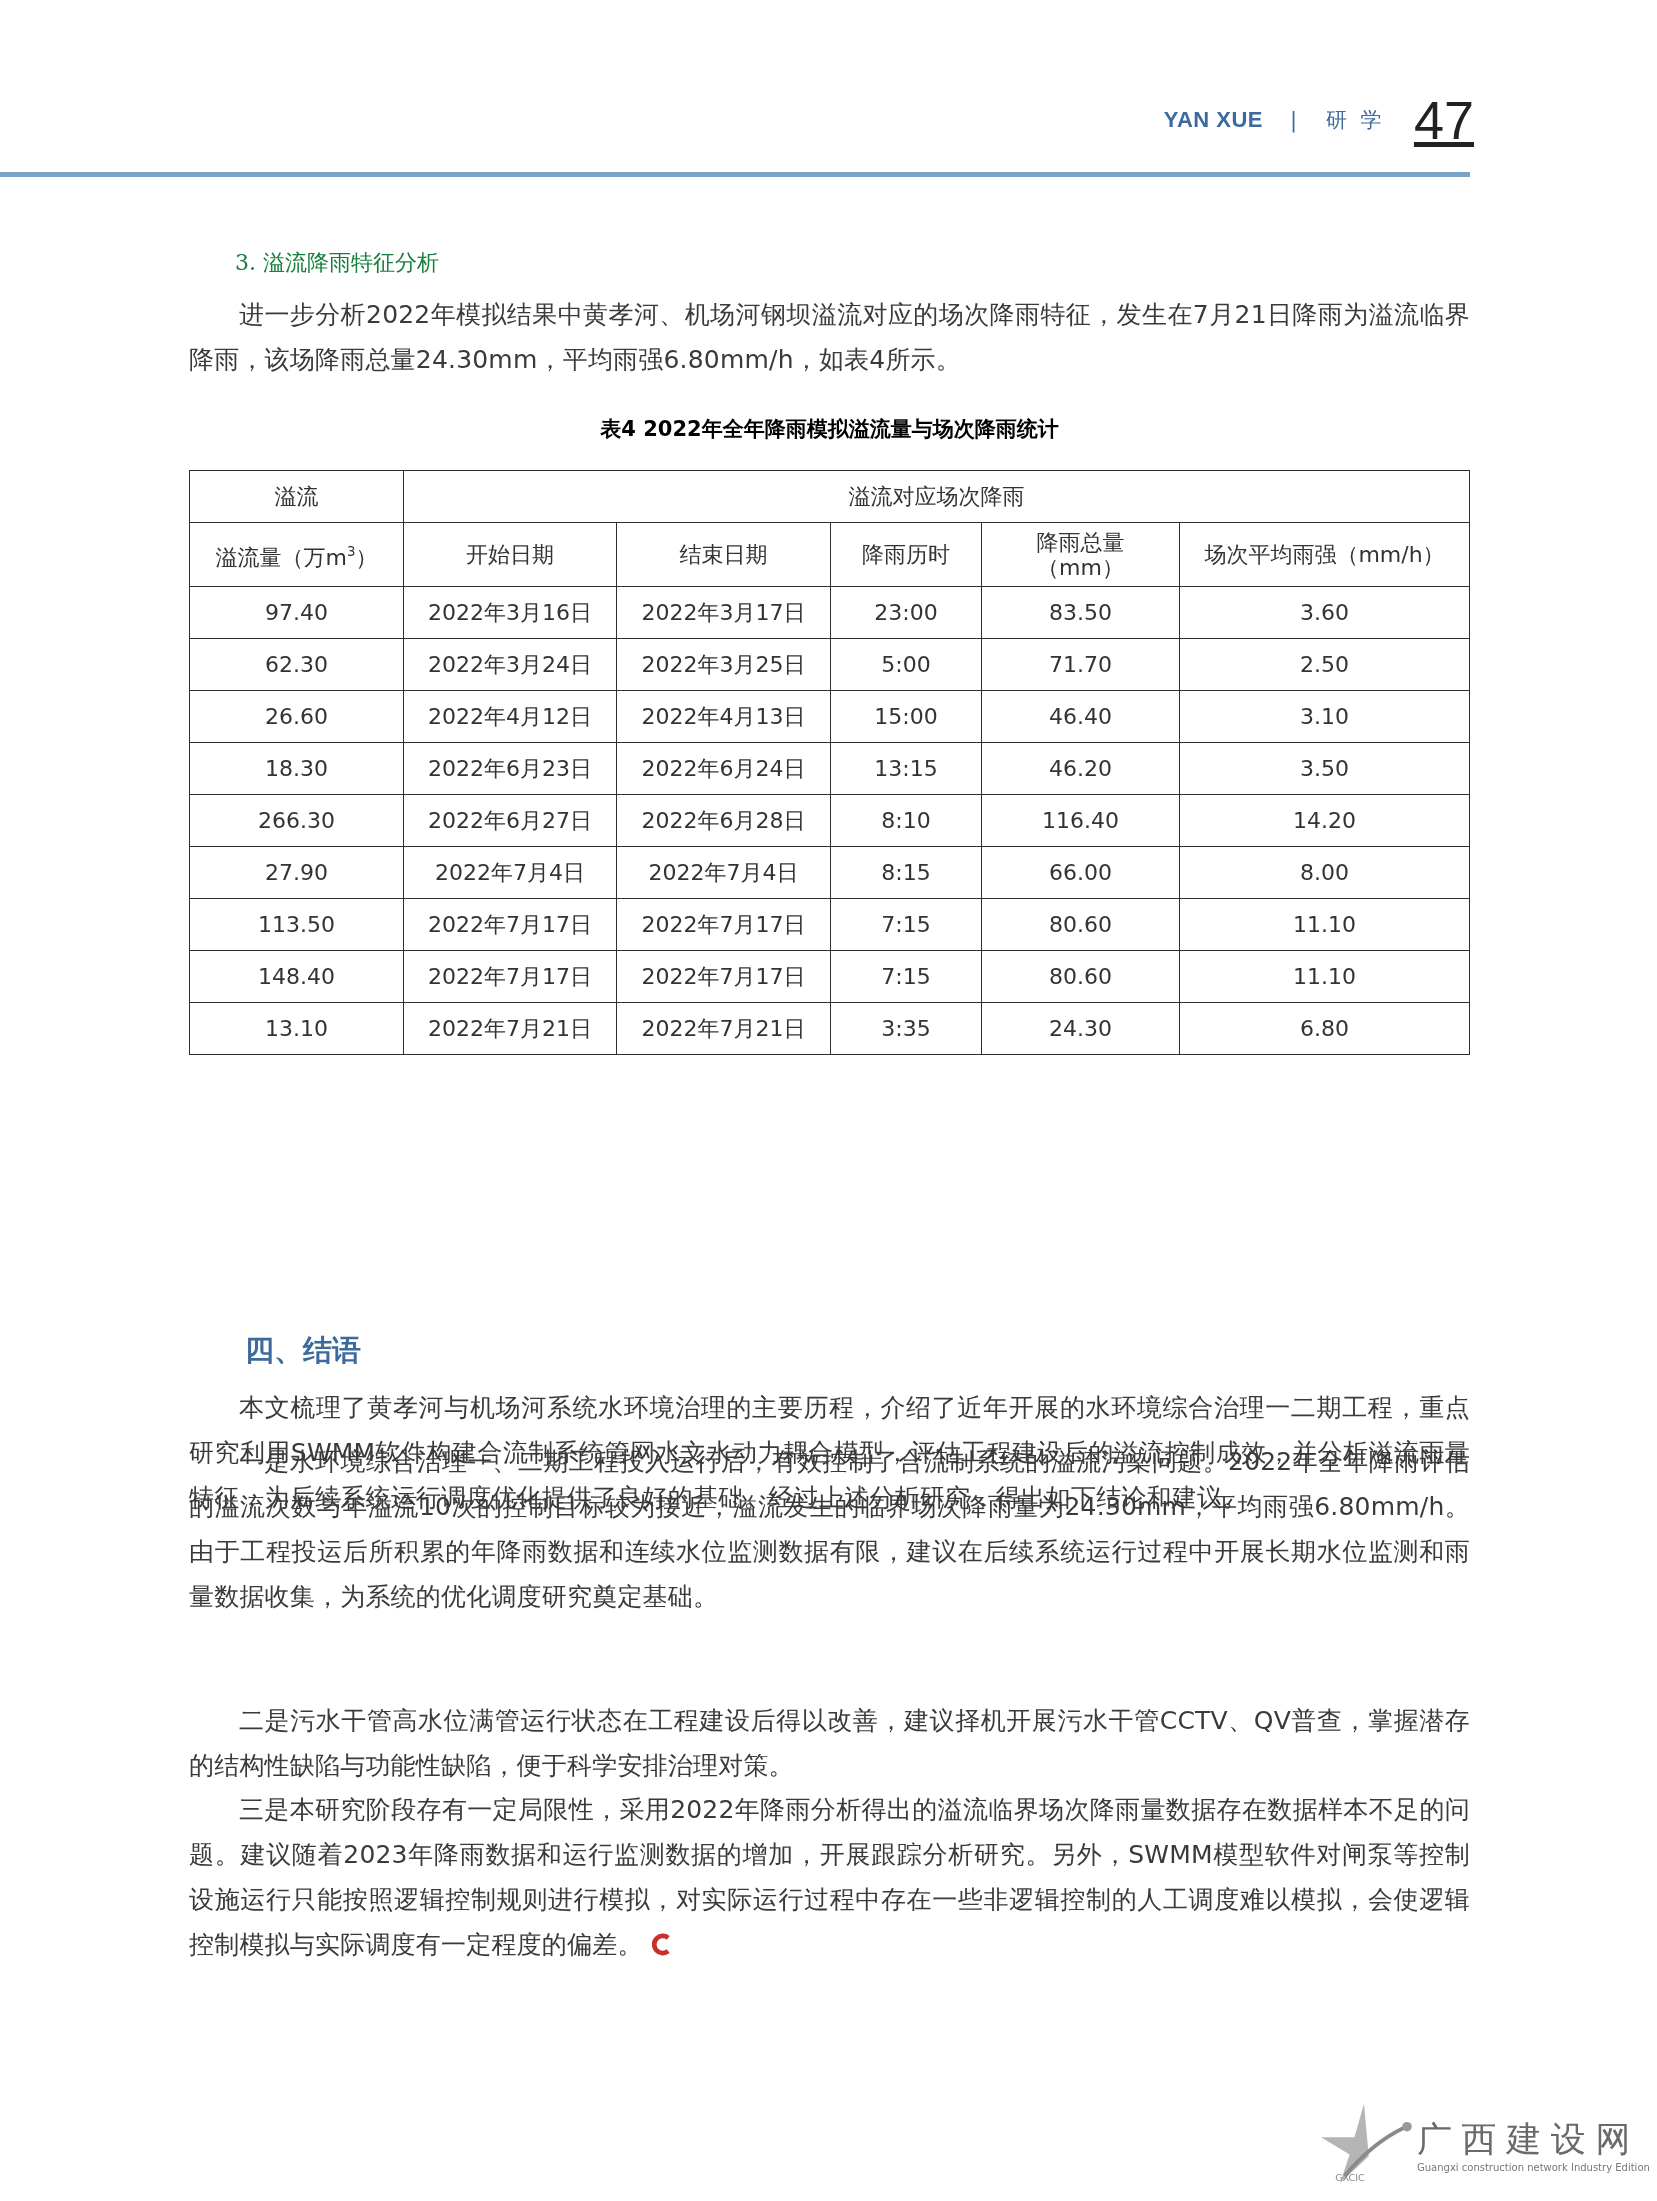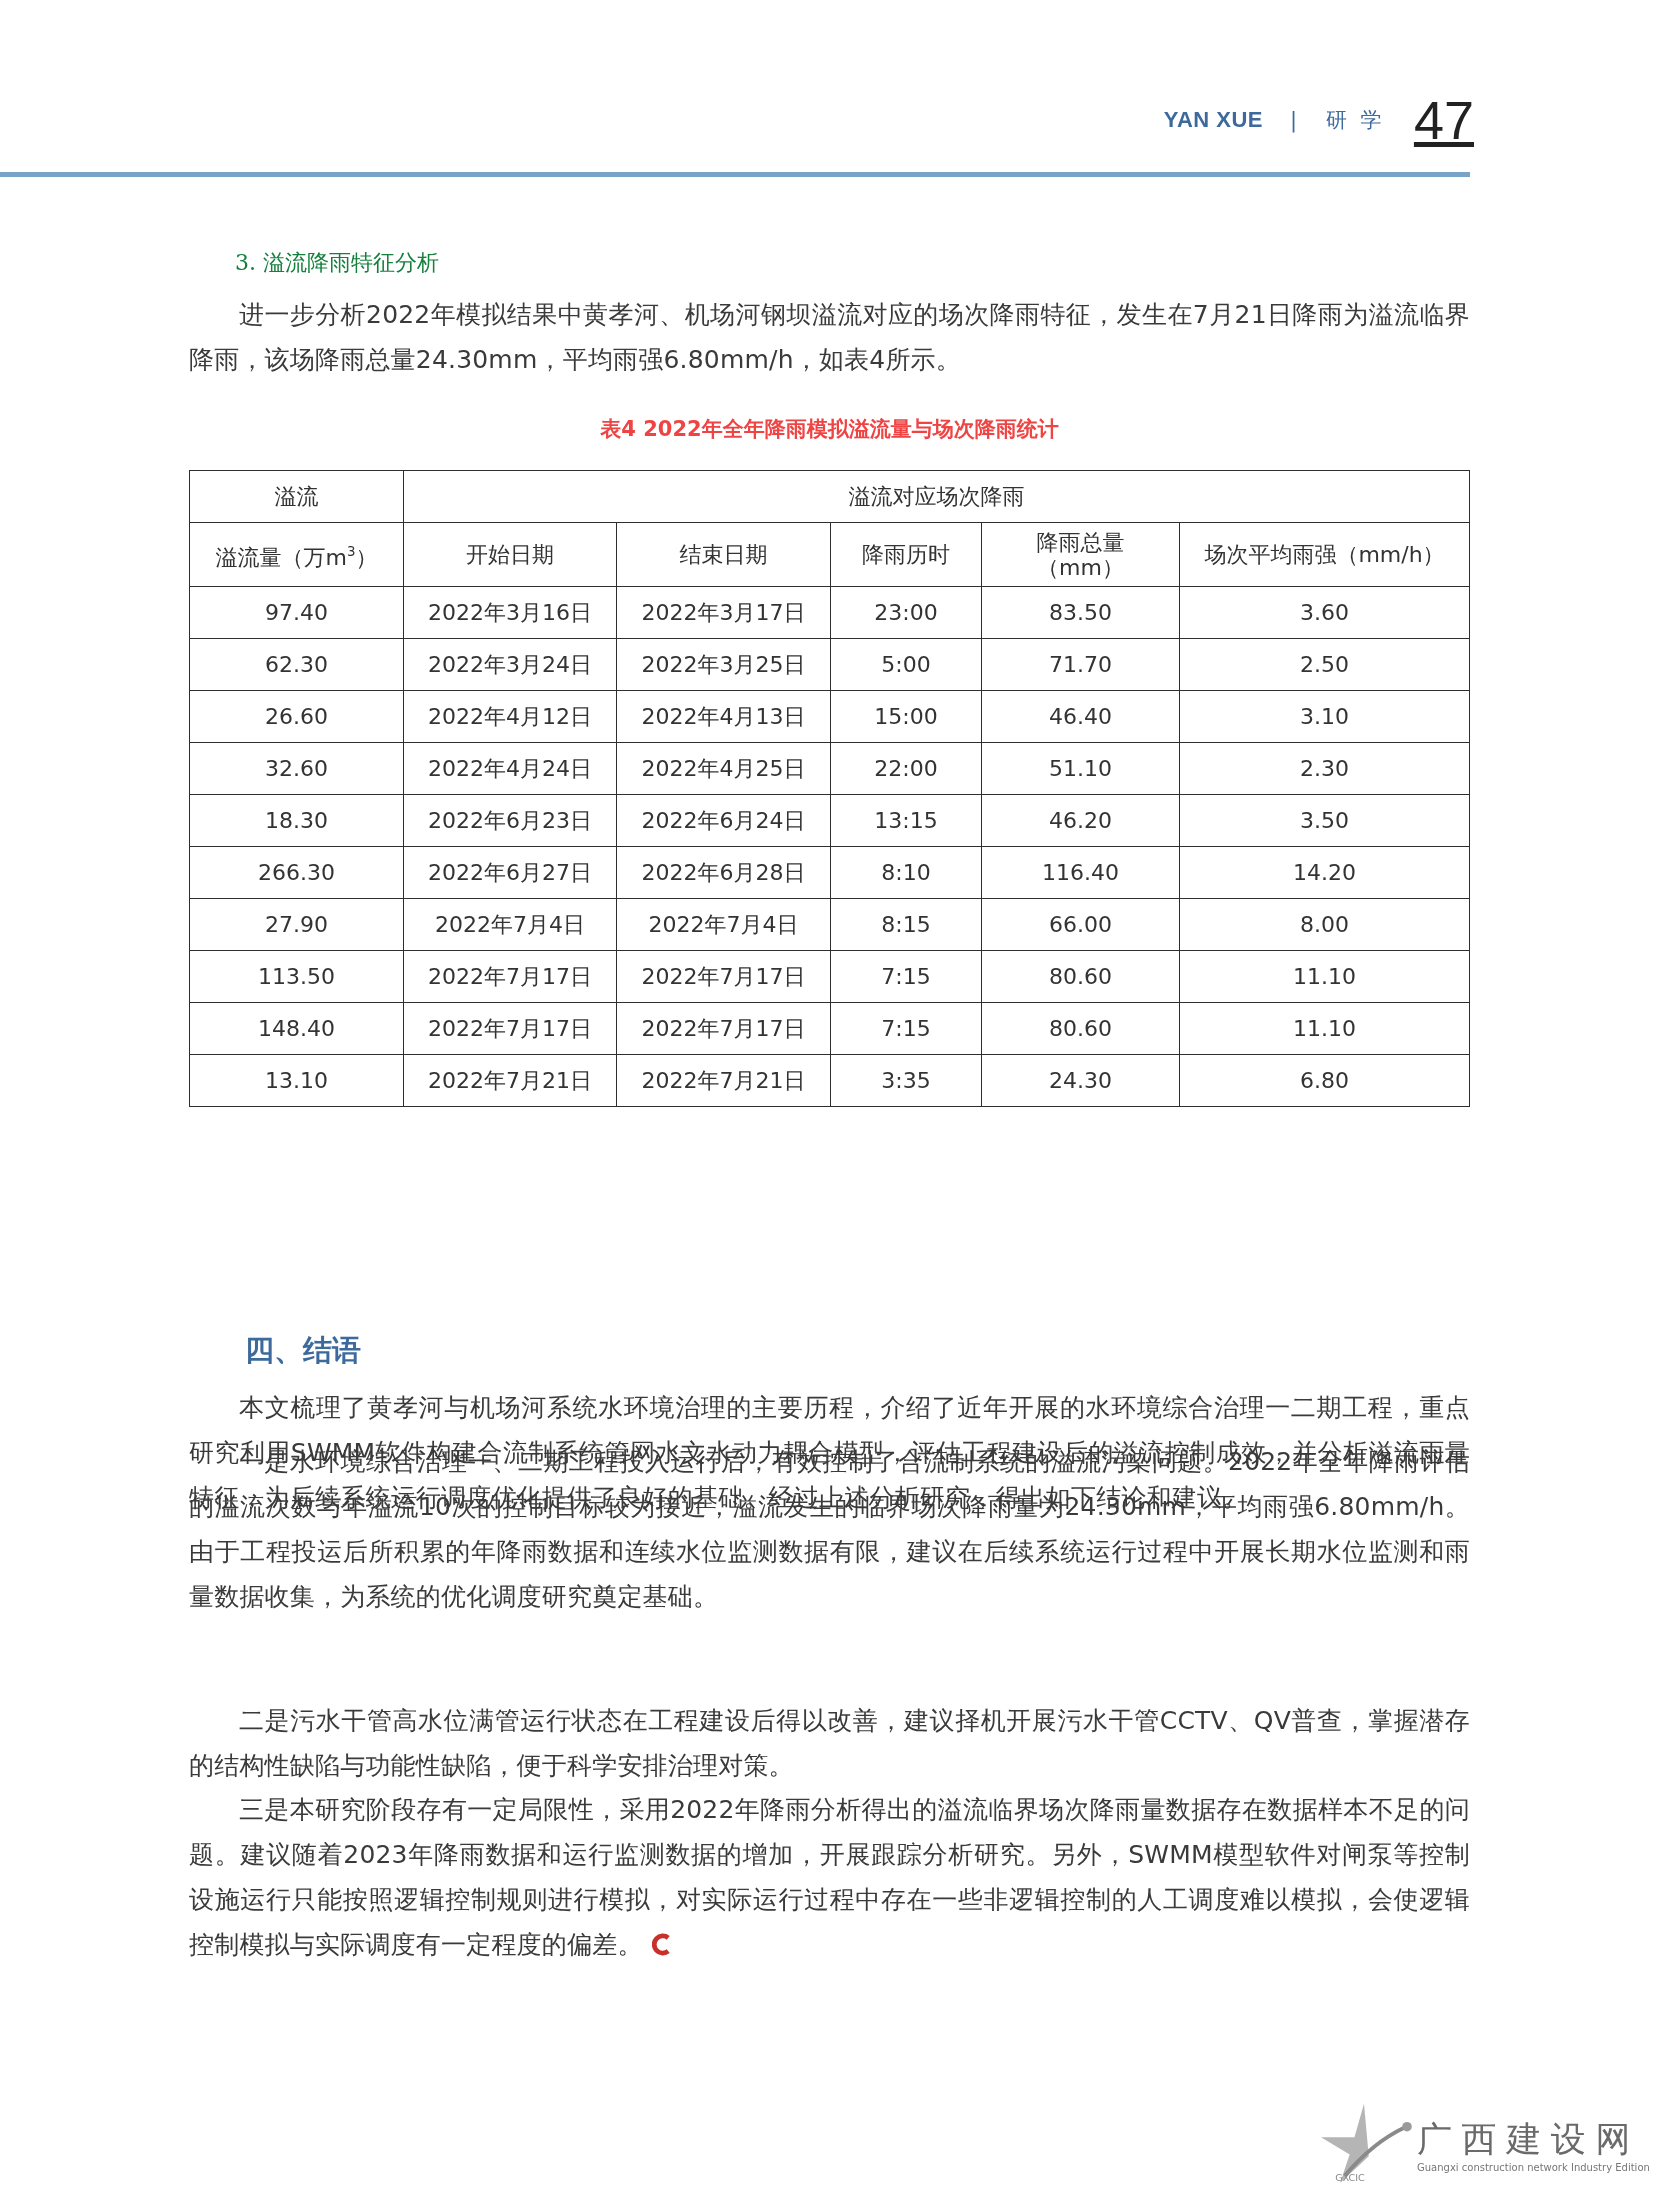--- a/index.html
+++ b/index.html
@@ -35,21 +35,21 @@
     font-size: 22px; color: #15803d;
   }
   .para {
     position: absolute; left: 0; width: 1281px;
     font-size: 25px; line-height: 45px; color: #3a3a3a;
     text-align: justify; text-indent: 50px; margin: 0;
     letter-spacing: 0.2px;
   }
   .caption {
     position: absolute; top: 415px; left: 0; width: 1281px; text-align: center;
-    color: #ef4444; font-weight: bold; font-size: 21px;
+    color: #000000; font-weight: bold; font-size: 21px;
   }
   table.data {
     position: absolute; top: 470px; left: 0; width: 1281px;
     border-collapse: collapse; table-layout: fixed;
     font-size: 22px; color: #333;
   }
   table.data td, table.data th {
     border: 1.9px solid #2e2e2e; text-align: center; padding: 0;
     font-weight: normal;
   }
@@ -137,28 +137,20 @@
           <td class="fine">2.50</td>
         </tr>
         <tr class="row">
           <td>26.60</td>
           <td>2022年4月12日</td>
           <td>2022年4月13日</td>
           <td>15:00</td>
           <td>46.40</td>
           <td class="fine">3.10</td>
         </tr>
-        <tr class="row thin">
-          <td>32.60</td>
-          <td>2022年4月24日</td>
-          <td>2022年4月25日</td>
-          <td>22:00</td>
-          <td>51.10</td>
-          <td class="fine">2.30</td>
-        </tr>
         <tr class="row">
           <td>18.30</td>
           <td>2022年6月23日</td>
           <td>2022年6月24日</td>
           <td>13:15</td>
           <td>46.20</td>
           <td class="fine">3.50</td>
         </tr>
         <tr class="row">
           <td>266.30</td>

